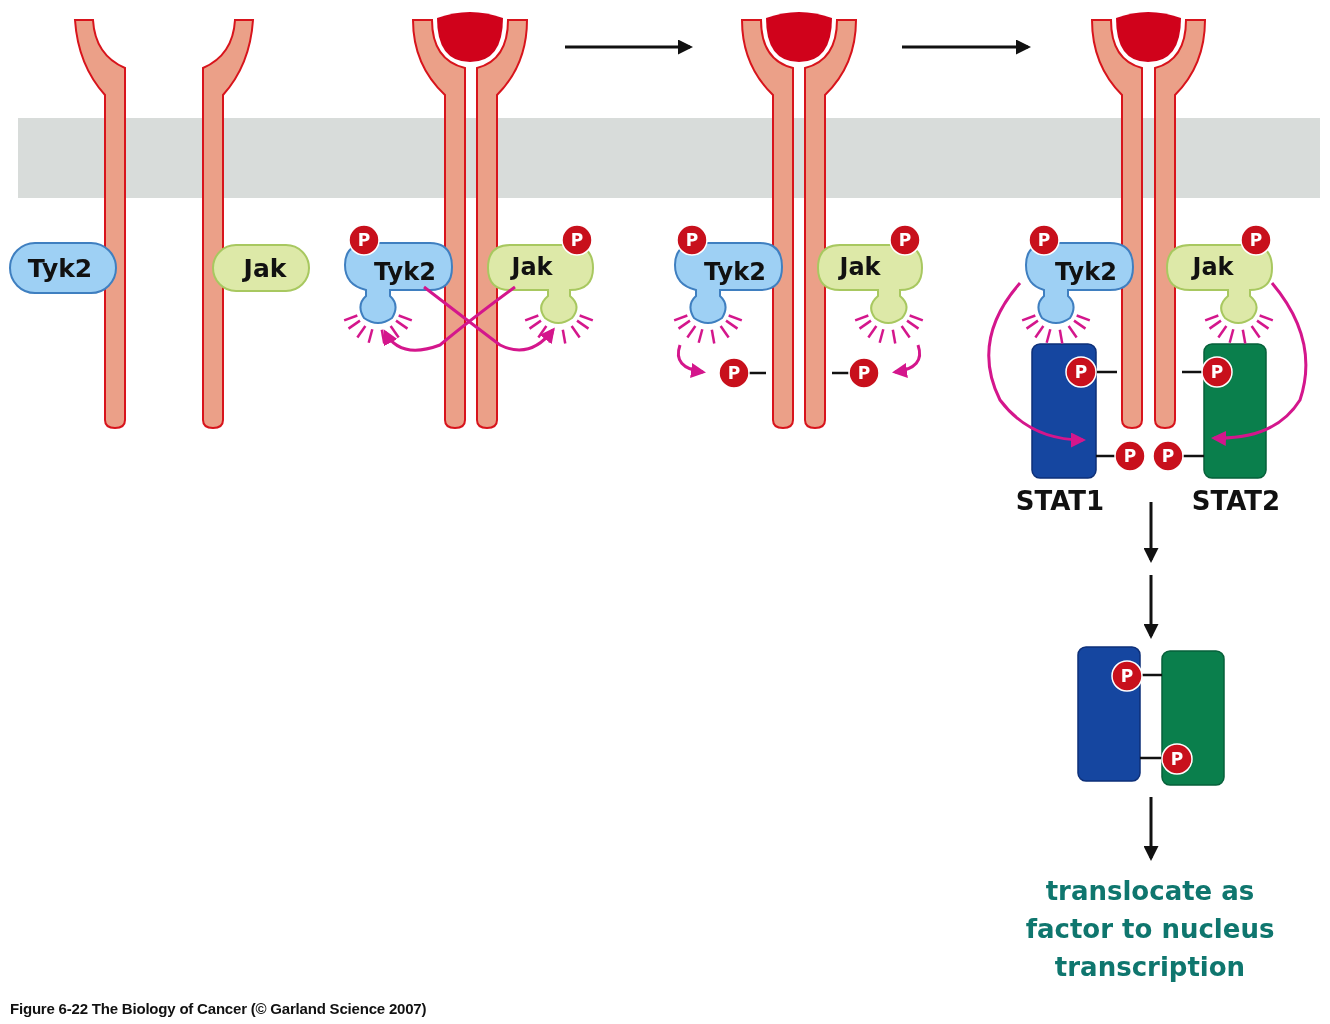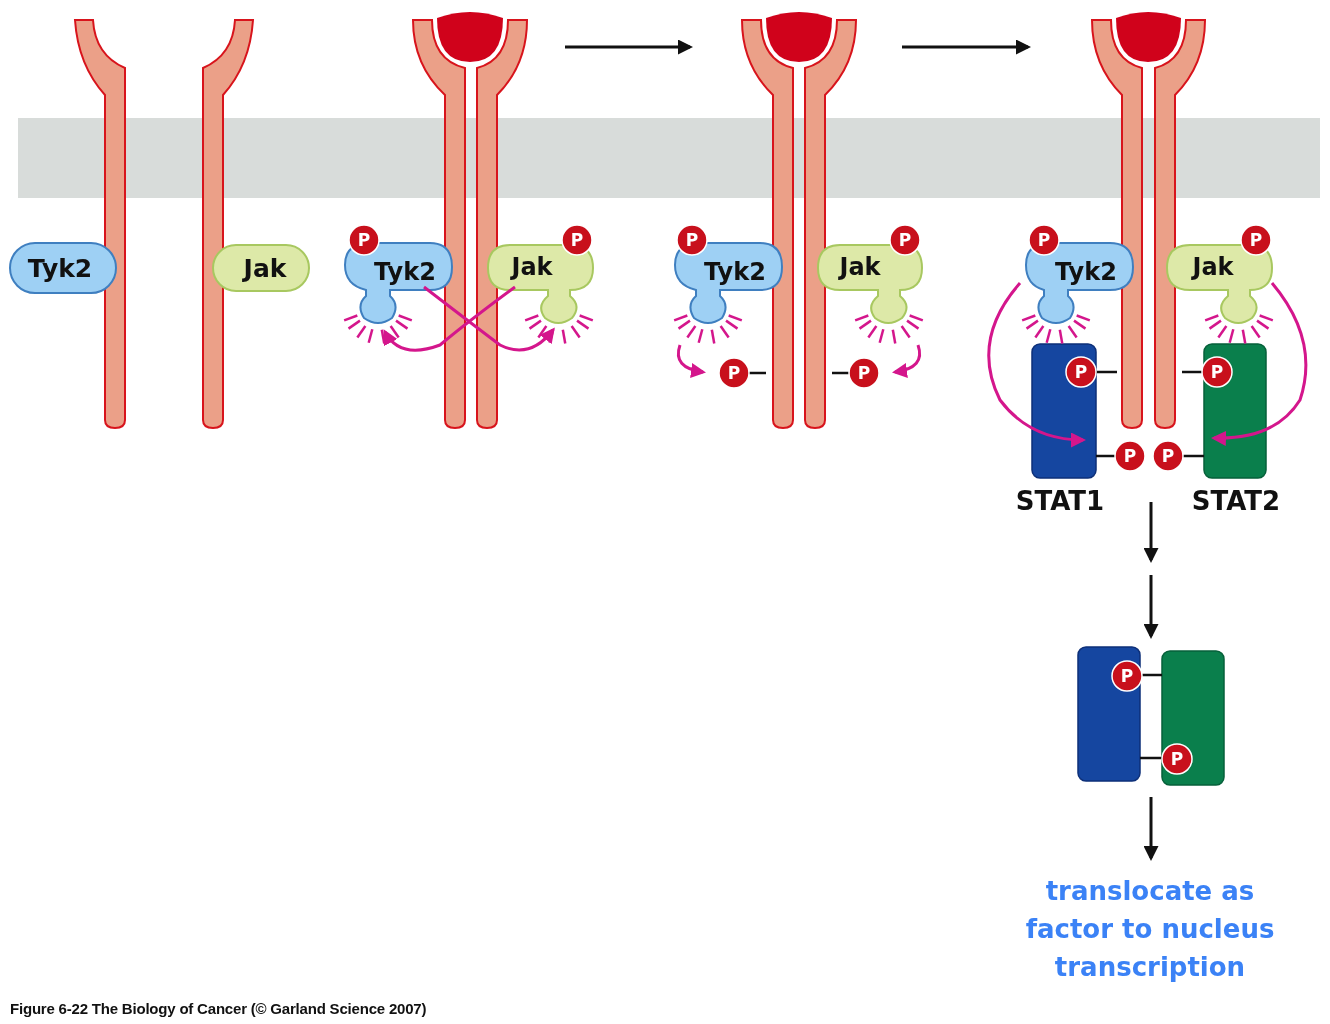--- a/index.html
+++ b/index.html
@@ -1,21 +1,21 @@
 <!DOCTYPE html>
 <html><head>
   <meta charset="utf-8">
   <style>
     html, body { margin: 0; padding: 0; background: #ffffff; }
     body { width: 1330px; height: 1024px; position: relative; overflow: hidden; }
     svg { position: absolute; left: 0; top: 0; }
     .lbl { font-family: "DejaVu Sans", sans-serif; font-weight: bold; fill: #111; }
     .plbl { font-family: "DejaVu Sans", sans-serif; font-weight: bold; fill: #fff; font-size: 17px; }
     .caption { position: absolute; left: 10px; top: 1000px; font-family: "Liberation Sans", sans-serif; font-weight: bold; font-size: 15px; color: #111; letter-spacing: -0.2px; text-align: center; }
-    .outcome { position: absolute; left: 990px; top: 872px; width: 320px; text-align: center; font-family: "DejaVu Sans", sans-serif; font-weight: bold; font-size: 26px; line-height: 38px; color: #3b82f6; }
+    .outcome { position: absolute; left: 990px; top: 872px; width: 320px; text-align: center; font-family: "DejaVu Sans", sans-serif; font-weight: bold; font-size: 26px; line-height: 38px; color: #0f766e; }
   </style>
 </head>
 <body>
 
 <svg width="1330" height="1024" viewBox="0 0 1330 1024">
   <defs>
     <marker id="arrBlack" viewBox="0 0 10 10" refX="8" refY="5" markerWidth="5" markerHeight="5" orient="auto">
       <path d="M0,0 L10,5 L0,10 z" fill="#111"></path>
     </marker>
     <marker id="arrMag" viewBox="0 0 10 10" refX="8" refY="5" markerWidth="5" markerHeight="5" orient="auto">

